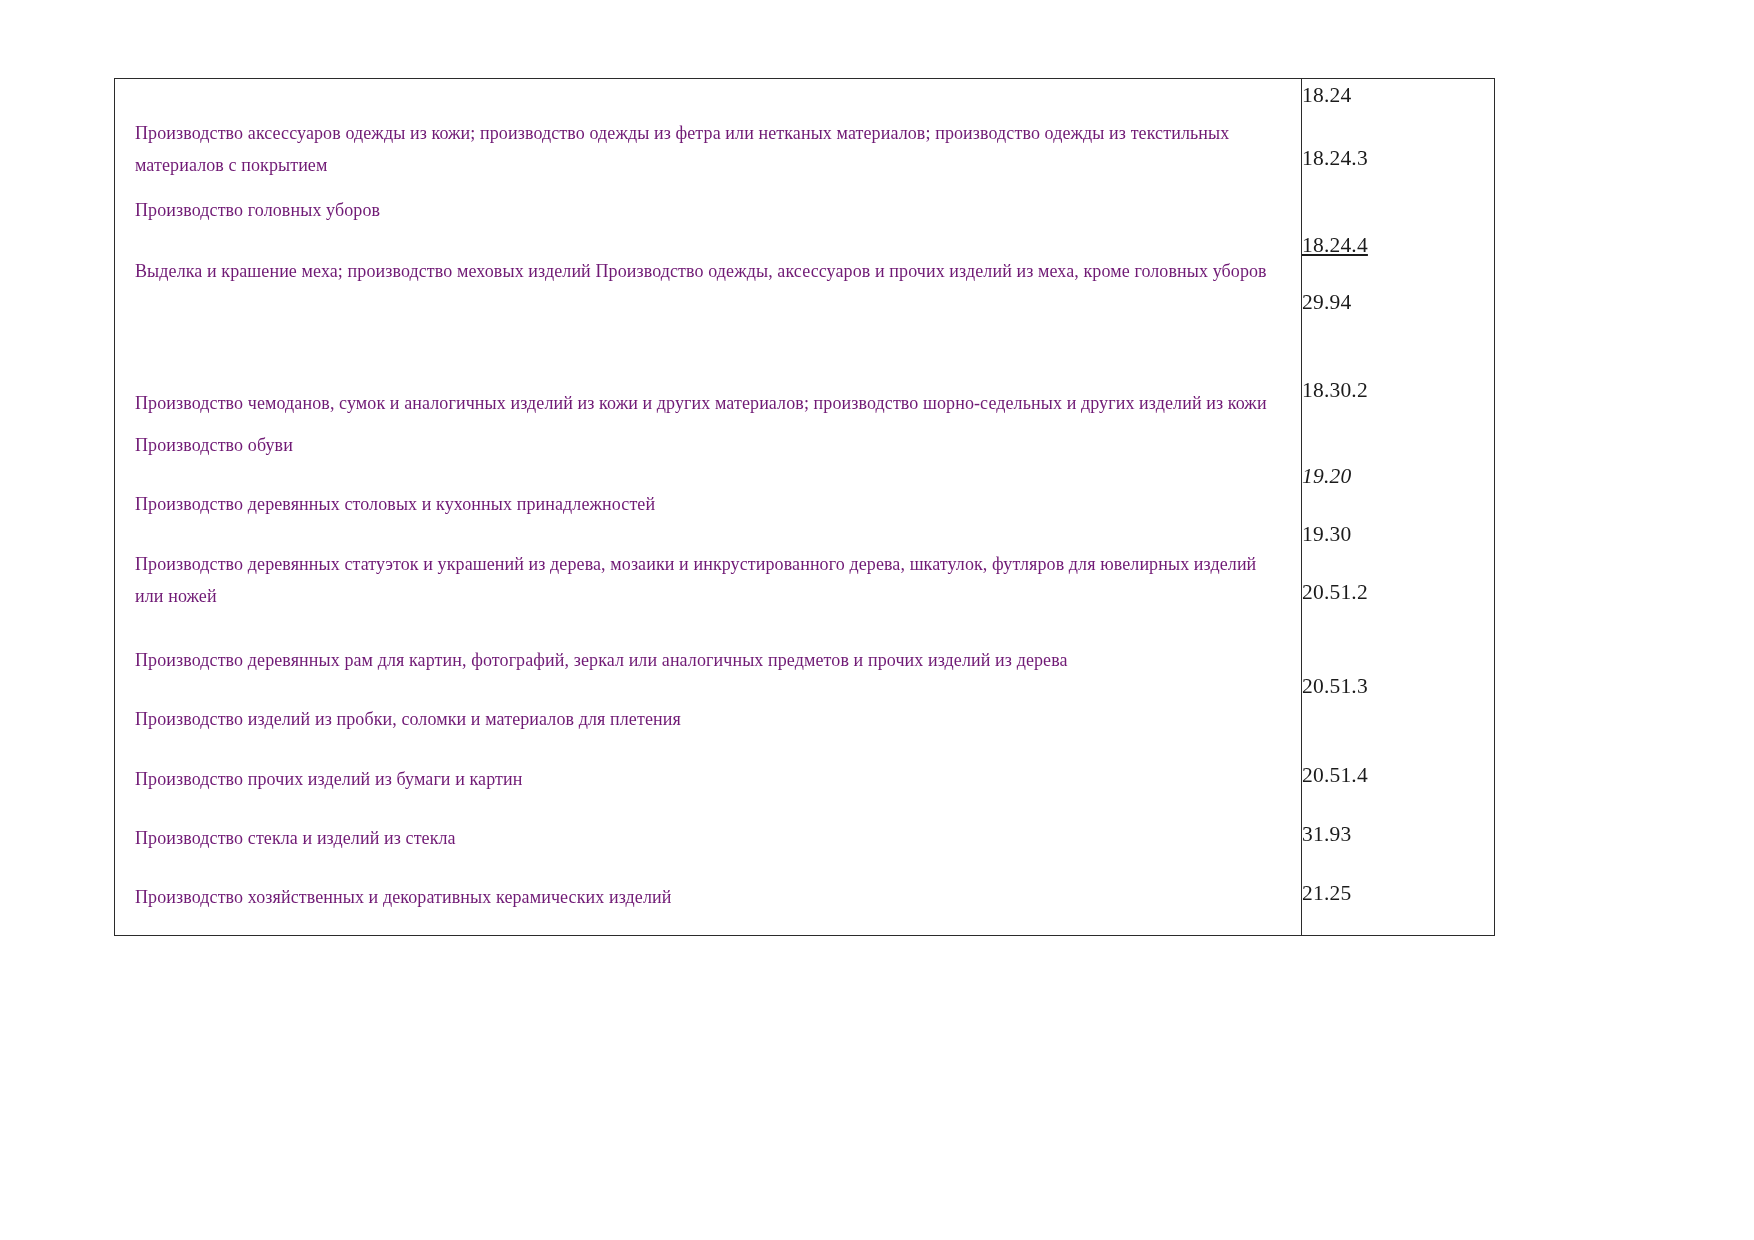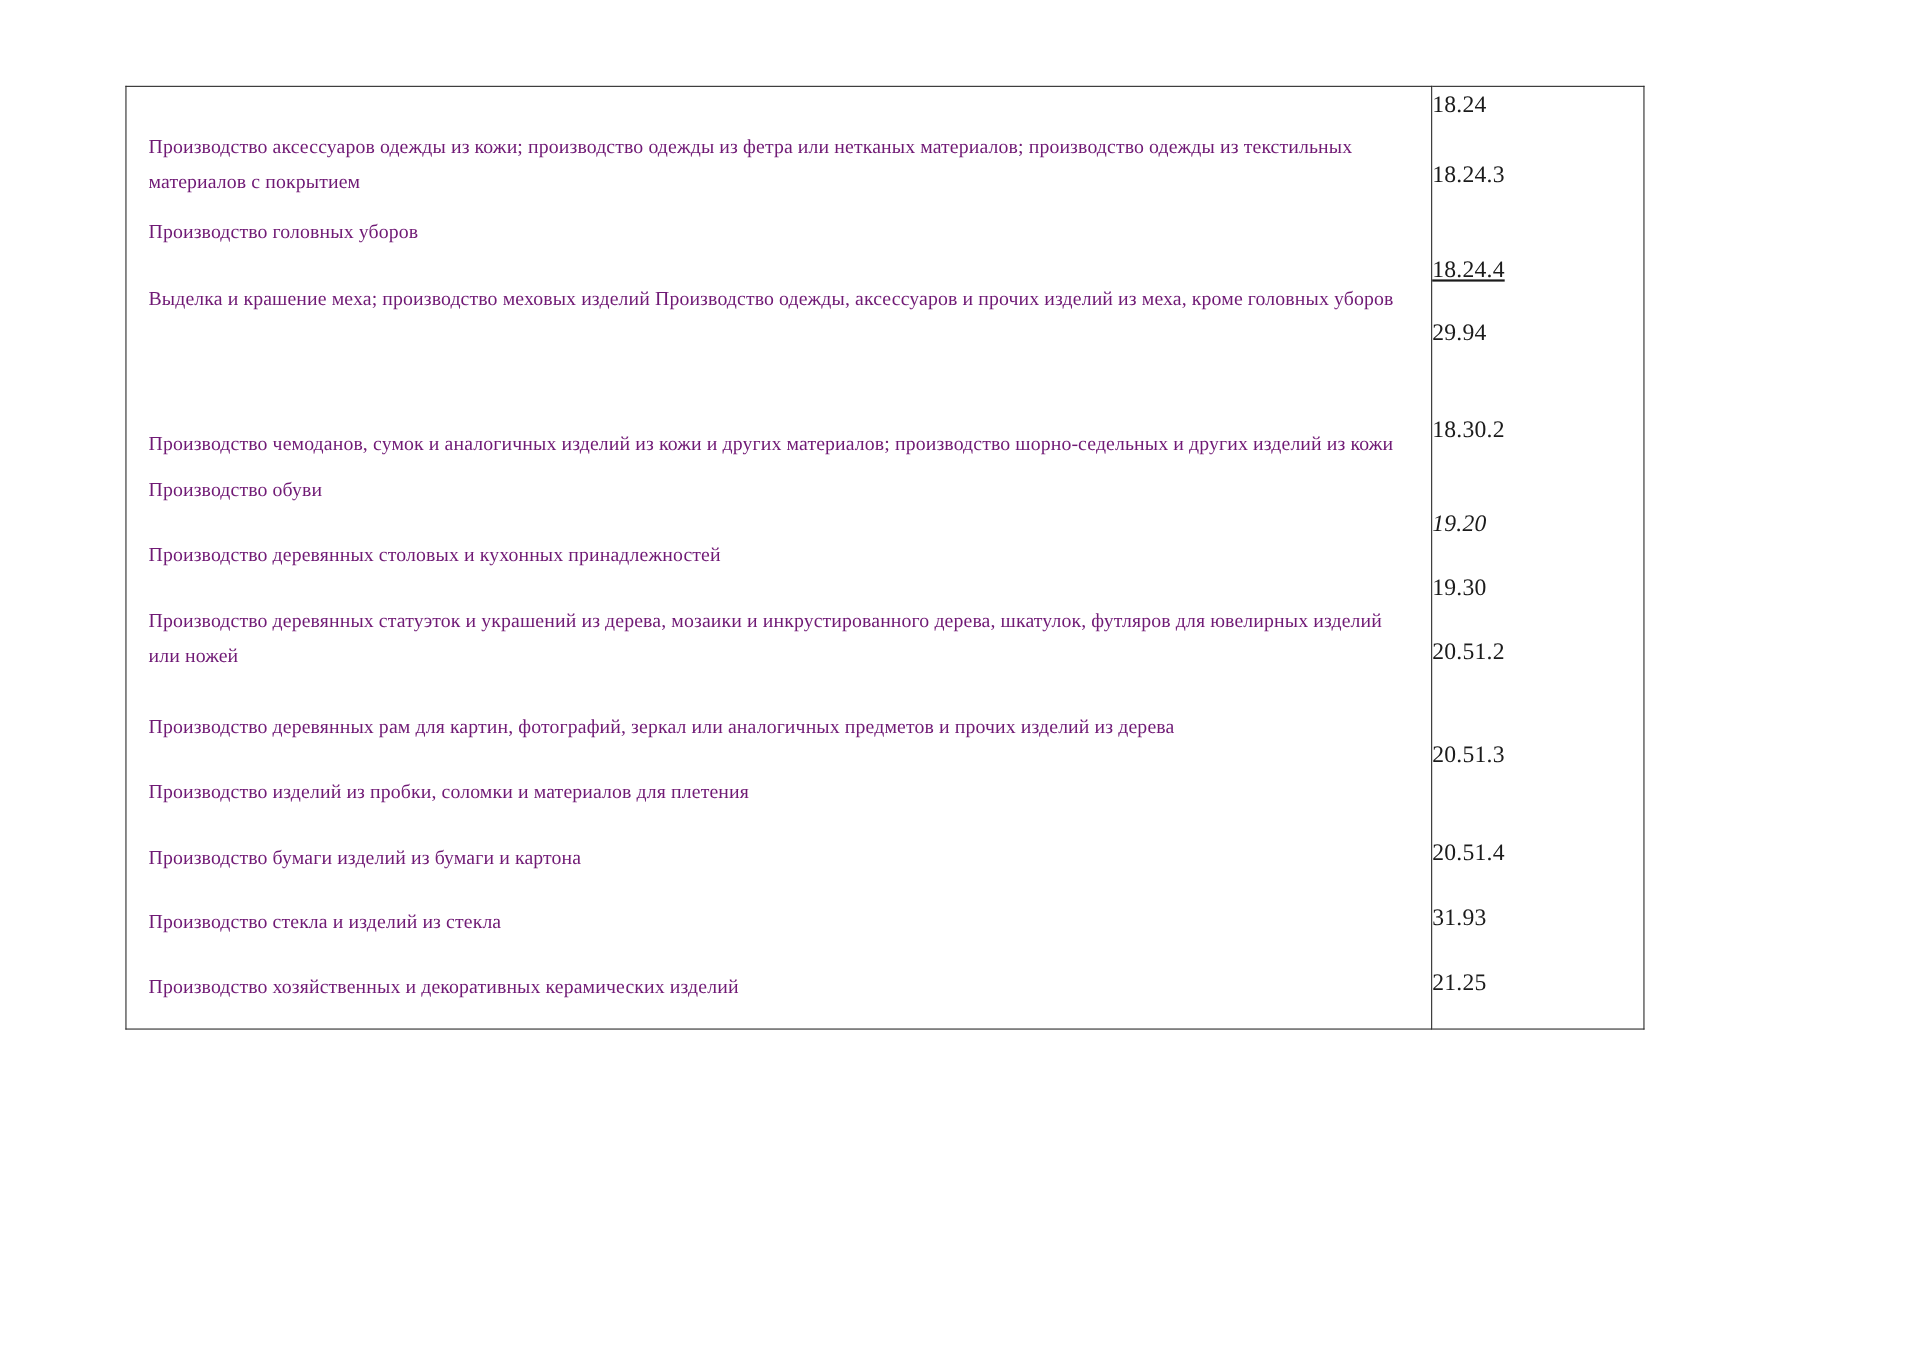--- a/index.html
+++ b/index.html
@@ -84,21 +84,21 @@
           <div class="inner" id="desc-container">
               <div class="desc-line" style="top: 38px;">Производство аксессуаров одежды из кожи; производство одежды из фетра или нетканых материалов; производство одежды из текстильных материалов с покрытием</div>
               <div class="desc-line" style="top: 115px;">Производство головных уборов</div>
               <div class="desc-line" style="top: 176px;">Выделка и крашение меха; производство меховых изделий Производство одежды, аксессуаров и прочих изделий из меха, кроме головных уборов</div>
               <div class="desc-line" style="top: 272px; margin-top: 36px;">Производство чемоданов, сумок и аналогичных изделий из кожи и других материалов; производство шорно-седельных и других изделий из кожи</div>
               <div class="desc-line" style="top: 350px;">Производство обуви</div>
               <div class="desc-line" style="top: 409px;">Производство деревянных столовых и кухонных принадлежностей</div>
               <div class="desc-line" style="top: 469px;">Производство деревянных статуэток и украшений из дерева, мозаики и инкрустированного дерева, шкатулок, футляров для ювелирных изделий или ножей</div>
               <div class="desc-line" style="top: 565px;">Производство деревянных рам для картин, фотографий, зеркал или аналогичных предметов и прочих изделий из дерева</div>
               <div class="desc-line" style="top: 624px;">Производство изделий из пробки, соломки и материалов для плетения</div>
-              <div class="desc-line" style="top: 684px;">Производство бумаги изделий из бумаги и картона</div>
+              <div class="desc-line" style="top: 684px;">Производство прочих изделий из бумаги и картин</div>
               <div class="desc-line" style="top: 743px;">Производство стекла и изделий из стекла</div>
               <div class="desc-line" style="top: 802px;">Производство хозяйственных и декоративных керамических изделий</div>
             </div>
         </td>
         <td class="frame-cell col-code">
           <div class="inner" id="code-container">
               <div class="code-line" style="top: 0px;">18.24</div>
               <div class="code-line" style="top: 63px;">18.24.3</div>
               <div class="code-line" style="top: 150px; text-decoration: underline;">18.24.4</div>
               <div class="code-line" style="top: 207px;">29.94</div>

